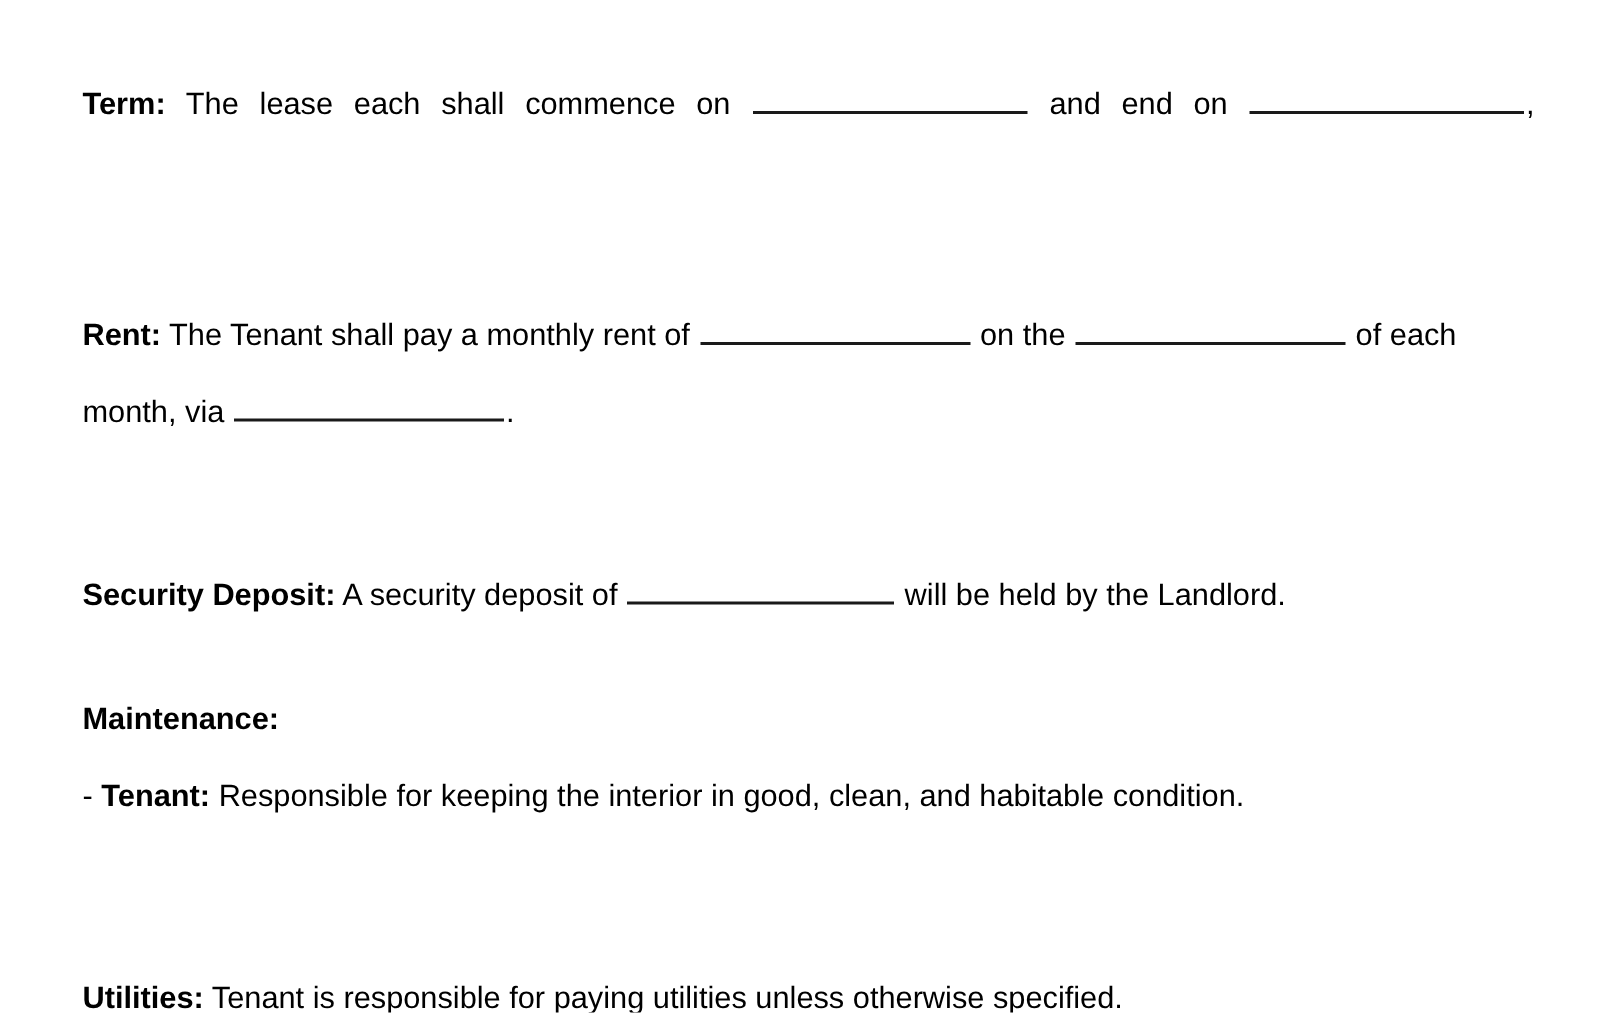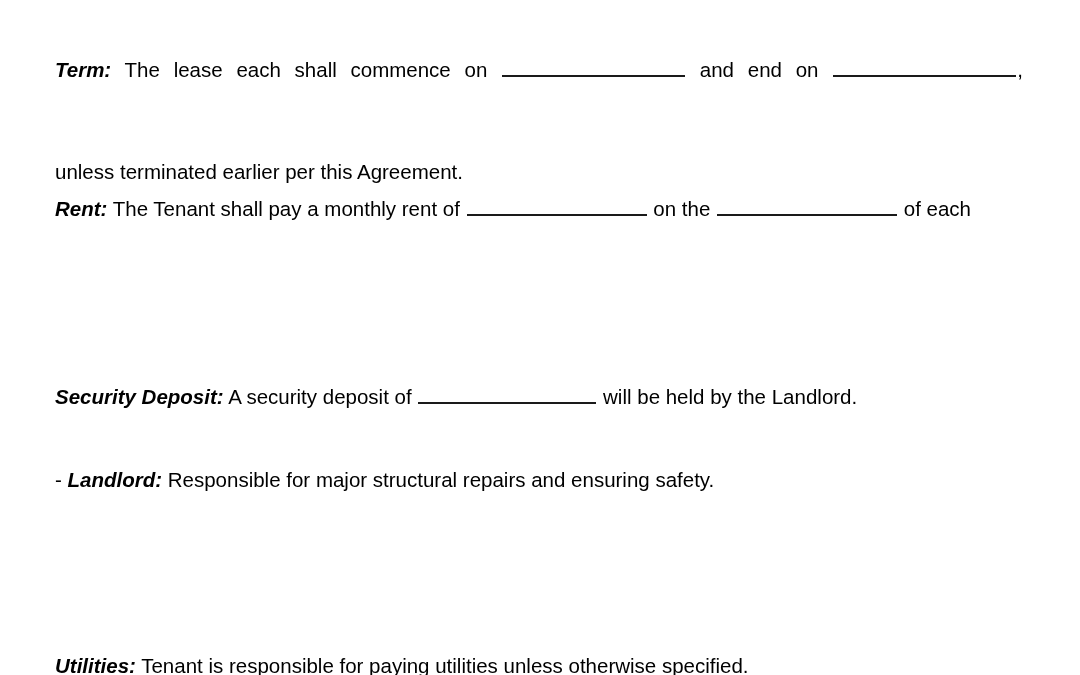--- a/index.html
+++ b/index.html
@@ -47,21 +47,20 @@
   
   .para.justified::after {
     content: "";
     display: inline-block;
     width: 100%;
     height: 0;
   }
 
   .lbl {
     font-weight: bold;
-    font-style: italic;
   }
 
   
   .blank {
     display: inline-block;
     border-bottom: 2px solid #1a1a1a;
     vertical-align: baseline;
     height: 0.92em;
     margin: 0 1px;
   }
@@ -87,33 +86,34 @@
   }
 </style>
 </head>
 <body>
 
 <div class="page">
   <div class="doc-body">
 
     <div class="row" style="top: 44px;">
       <div class="para justified"><span class="lbl">Term:</span> <span>The lease each shall commence on</span> <span class="blank w-date"></span> <span>and end on</span> <span class="blank w-date2"></span><span>,</span></div>
-      <div class="para">unless terminated earlier per this Agreement.</div>
     </div>
 
-    <div class="row" style="top: 183px;">
+    <div class="row" style="top: 198px;">
       <div class="para"><span class="lbl">Rent:</span> <span>The Tenant shall pay a monthly rent of</span> <span class="blank w-amount"></span> <span>on the</span> <span class="blank w-day"></span> <span>of each</span></div>
+      <div class="para"><span>month, via</span> <span class="blank w-method"></span><span>.</span></div>
     </div>
 
     <div class="row" style="top: 371px;">
       <div class="para"><span class="lbl">Security Deposit:</span> <span>A security deposit of</span> <span class="blank w-dep"></span> <span>will be held by the Landlord.</span></div>
     </div>
 
     <div class="row" style="top: 454px;">
-      <div class="bullet-line"><span>-</span> <span class="lbl">Landlord:</span> <span>Responsible for major structural repairs and ensuring safety.</span></div>
+      <div class="para"><span class="lbl">Maintenance:</span></div>
+      <div class="bullet-line"><span>-</span> <span class="lbl">Tenant:</span> <span>Responsible for keeping the interior in good, clean, and habitable condition.</span></div>
     </div>
 
     <div class="row clipped" style="top: 612px; height: 27px; margin-top: 40px;">
       <div class="bullet-line" style="line-height: 27px;"><span class="lbl">Utilities:</span> <span>Tenant is responsible for paying utilities unless otherwise specified.</span></div>
     </div>
 
   </div>
 </div>
 
 </body></html>

